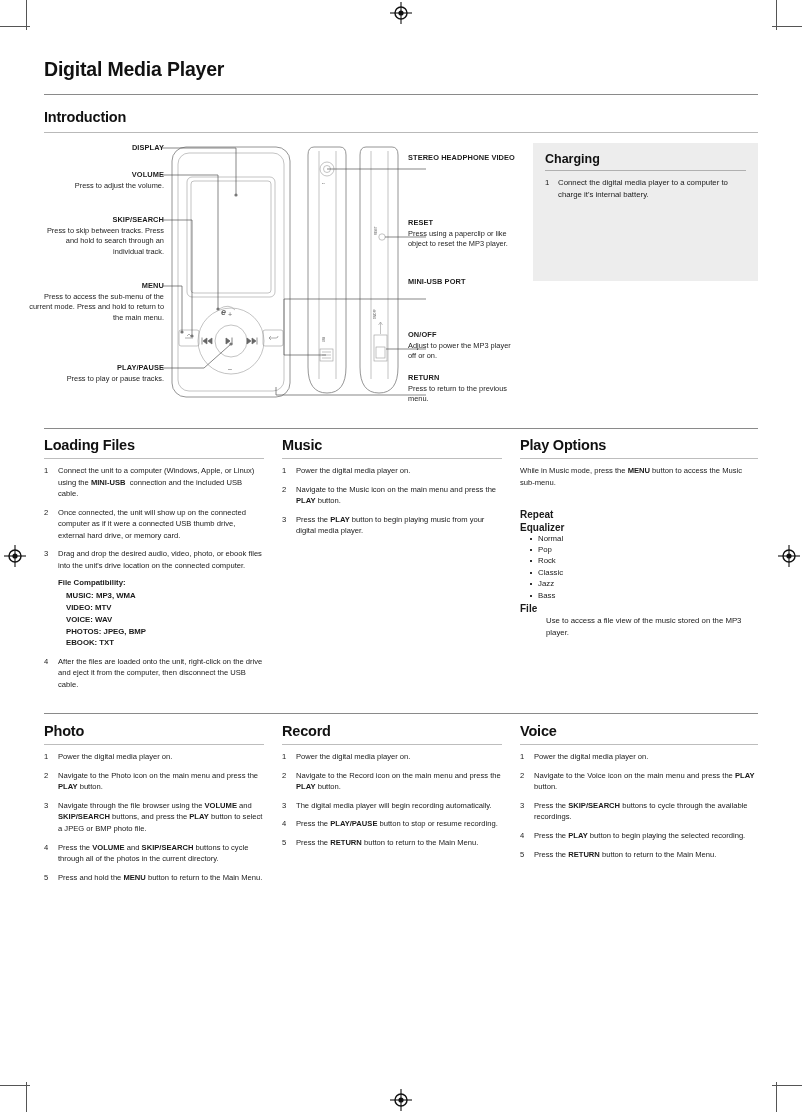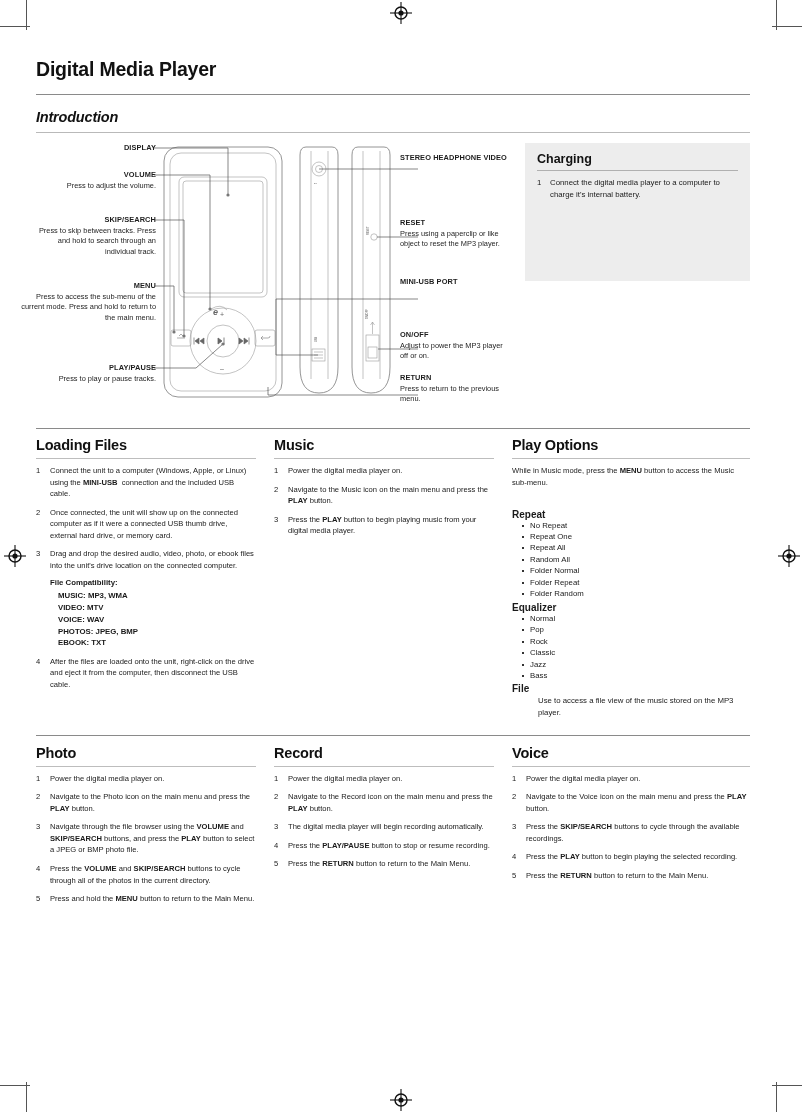--- a/index.html
+++ b/index.html
@@ -17,21 +17,21 @@
   .crop { position:absolute; background:#555; }
   .crop.v { width:1px; height:30px; }
   .crop.h { height:1px; width:30px; }
 
   .regmark { position:absolute; width:22px; height:22px; }
   .regmark svg { display:block; }
 
   
   .page {
     position:absolute;
-    left:36px; top:44px;
+    left:44px; top:44px;
     width:714px; height:1020px;
   }
 
   .doc-title {
     font-size: 19.5px;
     font-weight: bold;
     letter-spacing: -0.2px;
     margin: 14px 0 0 0;
     color:#111;
   }
@@ -41,21 +41,20 @@
   }
   .rule-light {
     border-top: 1px solid #b9b9b9;
   }
 
   .sec-title {
     font-size: 14.5px;
     font-weight: bold;
     color:#111;
     letter-spacing:-0.2px;
-    font-style:italic;
   }
 
   .introwrap { margin-top: 14px; }
   .intro-rule { margin-top: 7px; }
 
   
   .figure {
     position: relative;
     height: 285px;
     margin-top: 6px;
@@ -377,29 +376,20 @@
         </div>
       </div>
     </div>
 
     <div class="col">
       <div class="col-head">Play Options</div>
       <div class="col-rule"></div>
       <div class="para">While in Music mode, press the <b>MENU</b> button to access the Music sub-menu.</div>
 
       <div class="opt-group-title">Repeat</div>
-      <ul class="opt-list">
-        <li>No Repeat</li>
-        <li>Repeat One</li>
-        <li>Repeat All</li>
-        <li>Random All</li>
-        <li>Folder Normal</li>
-        <li>Folder Repeat</li>
-        <li>Folder Random</li>
-      </ul>
 
       <div class="opt-group-title">Equalizer</div>
       <ul class="opt-list">
         <li>Normal</li>
         <li>Pop</li>
         <li>Rock</li>
         <li>Classic</li>
         <li>Jazz</li>
         <li>Bass</li>
       </ul>

